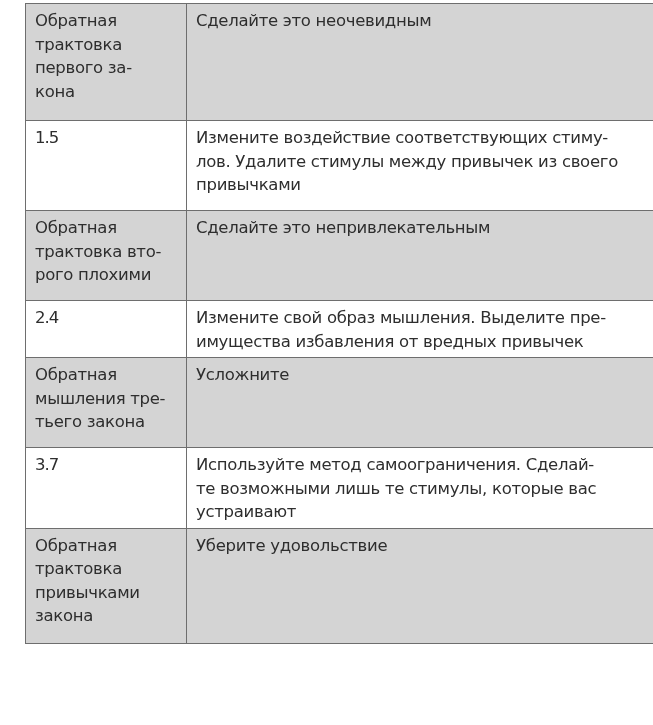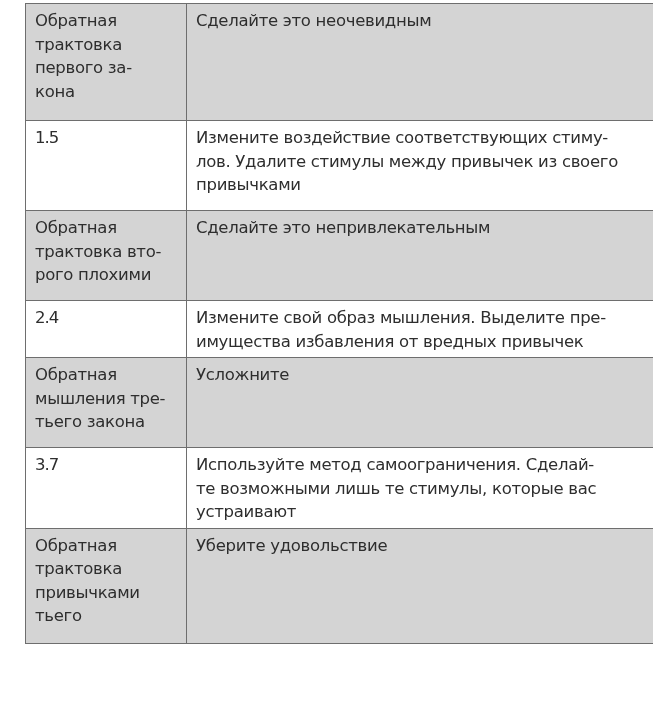--- a/index.html
+++ b/index.html
@@ -89,20 +89,20 @@
         <div>те возможными лишь те стимулы, которые вас</div>
         <div>устраивают</div>
       </td>
     </tr>
 
     <tr class="shaded" style="height:115px">
       <td class="c1">
         <div>Обратная</div>
         <div>трактовка</div>
         <div>привычками</div>
-        <div>тьего</div>
+        <div>закона</div>
       </td>
       <td>
         <div>Уберите удовольствие</div>
       </td>
     </tr>
   </tbody>
 </table>
 
 </body></html>

